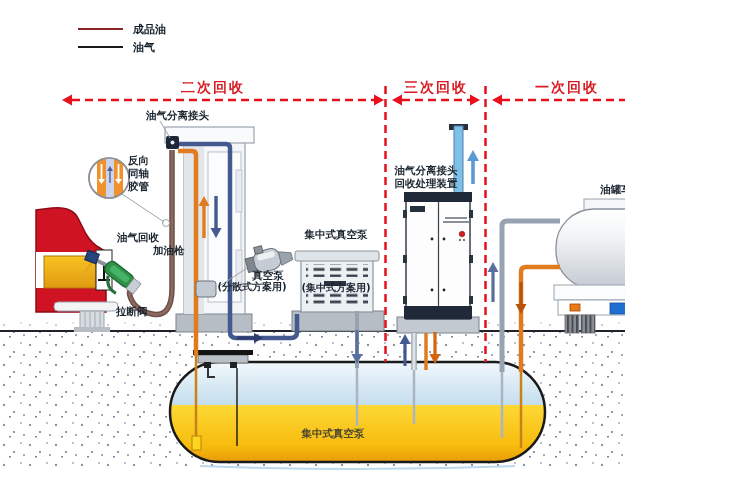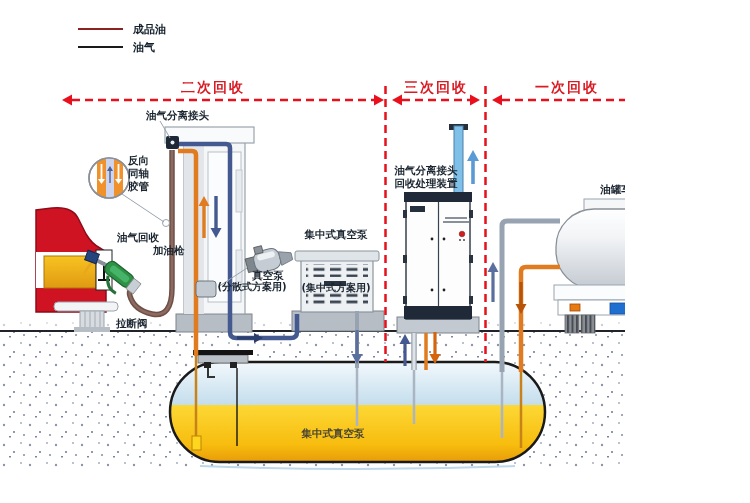--- a/index.html
+++ b/index.html
@@ -330,21 +330,21 @@
 
 <div class="lbl" style="left:146px;top:109px;">油气分离接头</div>
 
 <div class="lbl" style="left:128px;top:154px;">反向</div>
 <div class="lbl" style="left:128px;top:167px;">同轴</div>
 <div class="lbl" style="left:128px;top:180px;">胶管</div>
 
 <div class="lbl" style="left:117px;top:231px;">油气回收</div>
 <div class="lbl" style="left:117px;top:244px;margin-left:36px;">加油枪</div>
 
-<div class="lbl" style="left:116px;top:305px;margin-top:12px;">拉断阀</div>
+<div class="lbl" style="left:116px;top:305px;">拉断阀</div>
 
 <div class="lbl center" style="left:268px;top:269px;">真空泵</div>
 <div class="lbl center small" style="left:252px;top:281px;">(分散式方案用)</div>
 
 <div class="lbl center" style="left:336px;top:228px;">集中式真空泵</div>
 <div class="lbl center small" style="left:336px;top:241px;margin-top:41px;">(集中式方案用)</div>
 
 <div class="lbl center" style="left:426px;top:164px;">油气分离接头</div>
 <div class="lbl center" style="left:426px;top:177px;">回收处理装置</div>
 

